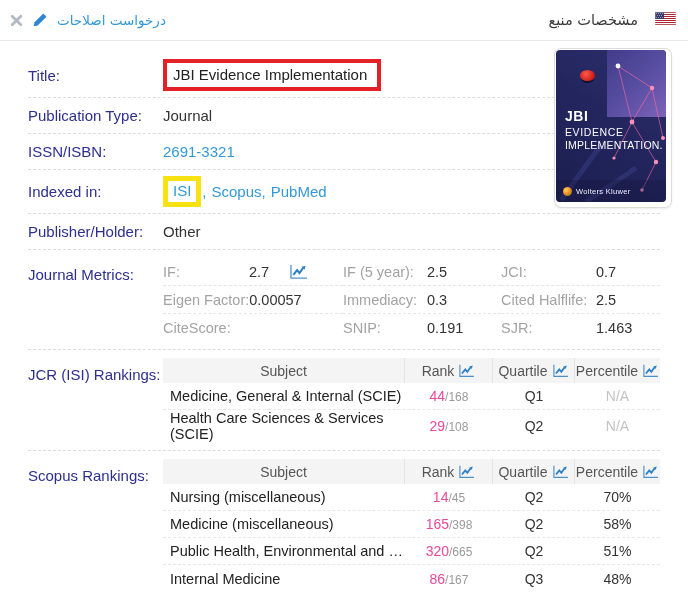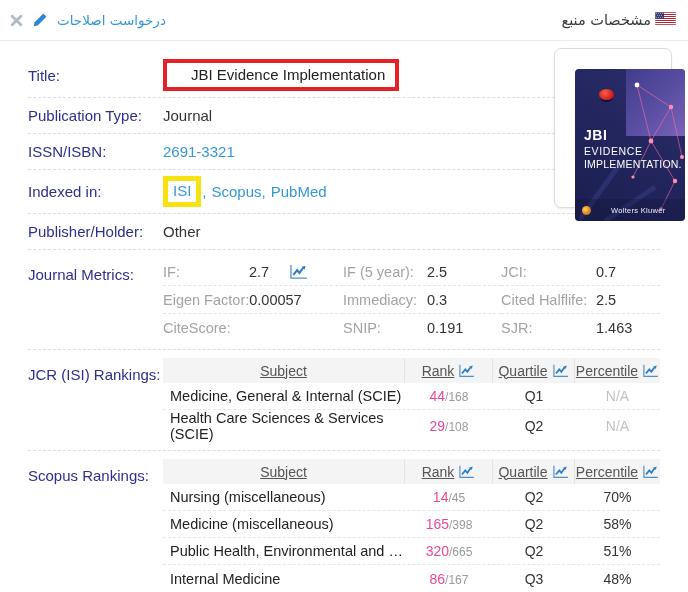--- a/index.html
+++ b/index.html
@@ -3,76 +3,76 @@
 <meta charset="utf-8">
 <style>
   * { margin:0; padding:0; box-sizing:border-box; }
   html,body { width:688px; height:592px; overflow:hidden; background:#fff;
     font-family:"Liberation Sans", sans-serif; color:#333; }
 
   
   .topbar { height:41px; display:flex; align-items:center; justify-content:space-between;
     padding:0 12px 0 10px; border-bottom:1px solid #e9e9e9; background:#fff; }
   .topbar-left { display:flex; align-items:center; gap:9px; }
-  .topbar-right { display:flex; align-items:center; gap:4px; }
+  .topbar-right { display:flex; align-items:center; gap:17px; }
   .fa-text { font-family:"DejaVu Sans", sans-serif; direction:rtl; }
   .req-link { color:#3399d6; font-size:13.5px; text-decoration:none; cursor:pointer; }
   .page-title { color:#3a3a3a; font-size:14.5px; }
   .icon-btn { display:inline-flex; align-items:center; cursor:pointer; }
 
   
   .content { position:relative; padding:12px 28px 0 28px; }
 
   .info-row { display:flex; align-items:center; min-height:36px; padding:6px 0;
     border-bottom:1px dashed #ddd; }
   .i-label { flex:0 0 135px; color:#2d2f8e; font-size:15px; }
   .i-value { color:#333; font-size:15px; }
-  .red-box { border:4px solid #e32127; padding:3px 10px 4px 24px; color:#222; }
+  .red-box { border:4px solid #e32127; padding:3px 10px 4px 6px; color:#222; }
   .yellow-box { border:5px solid #f8e211; padding:1px 5px 2px 5px; margin-right:1px; }
   .lnk { color:#3399d6; text-decoration:none; font-size:15px; cursor:pointer; }
   .comma { color:#3399d6; font-size:15px; margin-right:5px; }
 
   
   .cover-card { position:absolute; top:7px; right:16px; width:118px; height:160px;
-    background:#fff; border:1px solid #dcdcdc; border-radius:7px; padding:20px;
+    background:#fff; border:1px solid #dcdcdc; border-radius:7px; padding:1px;
     box-shadow:0 1px 2px rgba(0,0,0,.08); cursor:pointer; z-index:5; }
   .cover { position:relative; width:110px; height:152px; border-radius:4px; overflow:hidden;
     background:linear-gradient(215deg,#2b2e6b 0%,#22255c 55%,#1b1e4e 100%); }
   .cover-quad { position:absolute; top:0; right:0; width:54%; height:44%;
     background:linear-gradient(135deg,#413c8a 0%,#5a4fa3 55%,#7d63b8 100%); }
   .cover-net { position:absolute; inset:0; }
   .red-dot { position:absolute; left:24px; top:20px; width:15px; height:11px; border-radius:50%;
     background:radial-gradient(circle at 40% 35%, #ff5a4a, #c41818 75%);
     box-shadow:0 3px 0 -1px rgba(10,12,40,.8); }
   .cover-text { position:absolute; left:9px; top:58px; color:#fdfdff; line-height:1.25; }
   .ct1 { font-size:14px; font-weight:bold; letter-spacing:.5px; }
   .ct2 { font-size:10.5px; letter-spacing:.6px; }
   .ct3 { font-size:10.5px; letter-spacing:.2px; }
   .cover-foot { position:absolute; left:0; right:0; bottom:0; height:22px; display:flex;
-    align-items:center; gap:20px; padding:0 7px; background:rgba(20,22,60,.35); }
+    align-items:center; gap:4px; padding:0 7px; background:rgba(20,22,60,.35); }
   .wk-logo { width:9px; height:9px; border-radius:50%;
     background:radial-gradient(circle at 35% 35%, #ffd65c, #e8821e 55%, #3f8f2e 90%); }
   .wk-text { color:#eef; font-size:7.5px; letter-spacing:.3px; }
 
   
   .section { display:flex; padding:8px 0; border-bottom:1px dashed #ddd; }
   .s-label { flex:0 0 135px; color:#2d2f8e; font-size:15px; line-height:26px; padding-top:4px; }
   .metrics-grid { flex:1; display:grid; grid-template-columns:180px 158px auto; }
   .mcell { display:flex; align-items:center; padding:6px 0 5px 0; }
   .mcell:nth-child(-n+6) { border-bottom:1px dashed #e5e5e5; }
   .mname { color:#a3a3a3; font-size:14.5px; }
   .mc1 .mname { min-width:86px; } .mc2 .mname { min-width:84px; } .mc3 .mname { min-width:95px; }
   .mval { color:#333; font-size:14.5px; }
   .m-ico { margin-left:20px; display:inline-flex; cursor:pointer; }
 
   
   .rtable { flex:1; font-size:14px; }
   .thead { display:flex; background:#f4f4f4; height:25px; align-items:center; color:#555; }
   .th { display:flex; align-items:center; justify-content:center; gap:4px; height:100%;
-    border-right:1px solid #e4e4e4;text-decoration:underline; }
+    border-right:1px solid #e4e4e4; }
   .th:last-child { border-right:none; }
   .c-subject { flex:0 0 242px; }
   .c-rank { flex:0 0 88px; }
   .c-quart { flex:0 0 82px; }
   .c-perc { flex:1; }
   .trow { display:flex; align-items:center; min-height:27px; border-bottom:1px dashed #e7e7e7; }
   .trow:last-child { border-bottom:none; }
   .td { text-align:center; color:#333; }
   .td.c-subject { text-align:left; padding-left:7px; color:#222; font-size:14.5px; }
   .rank-n { color:#ec4899; } .rank-t { color:#9a9a9a; font-size:12px; }

